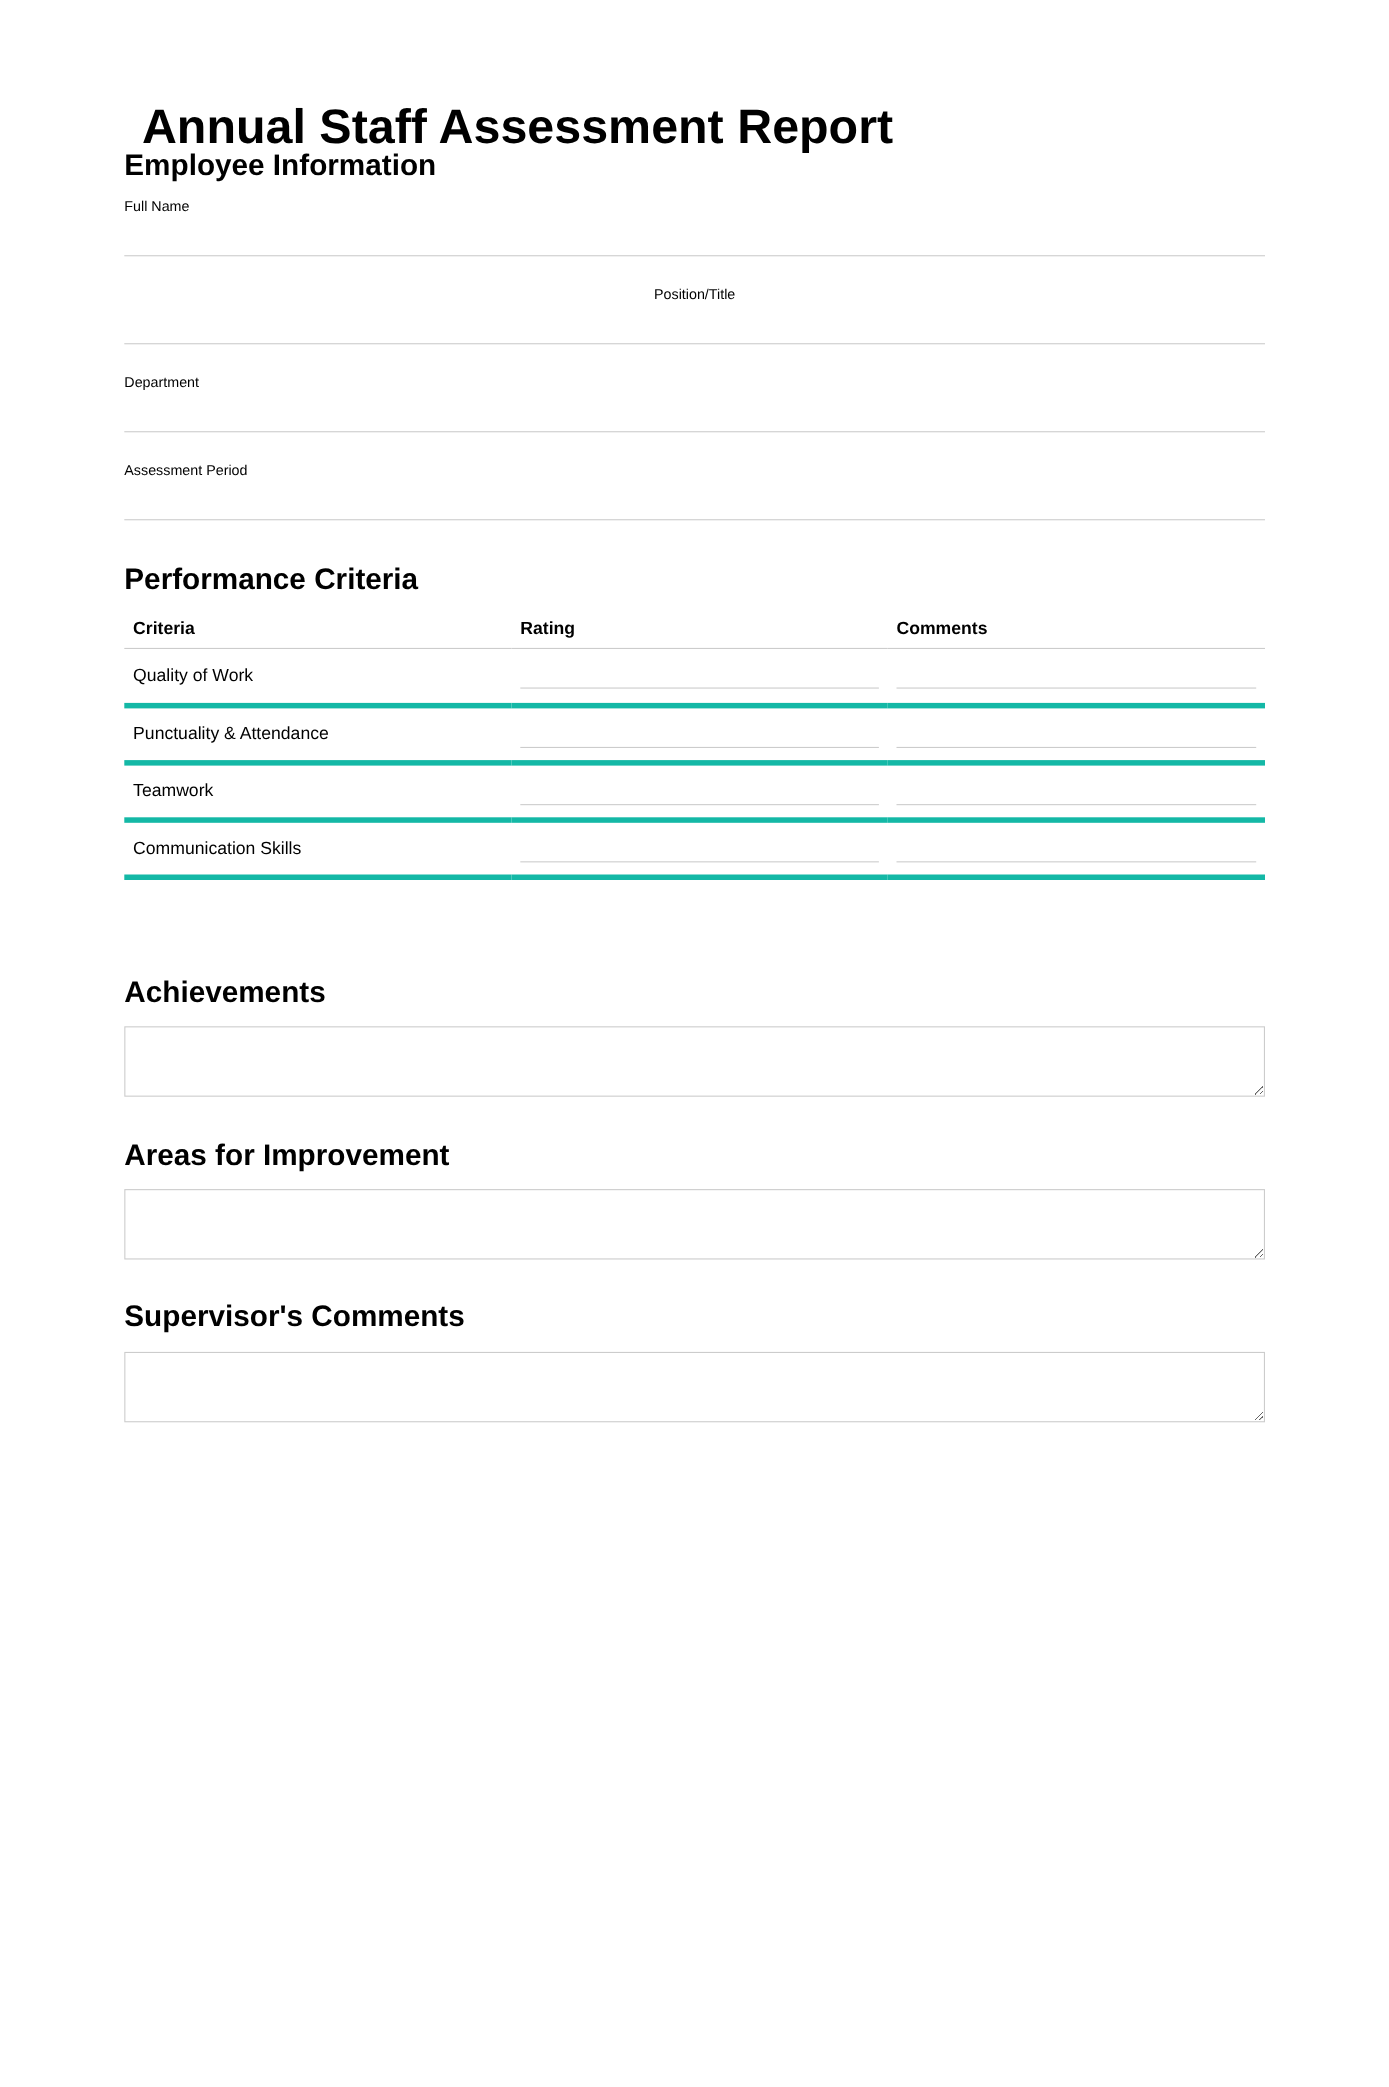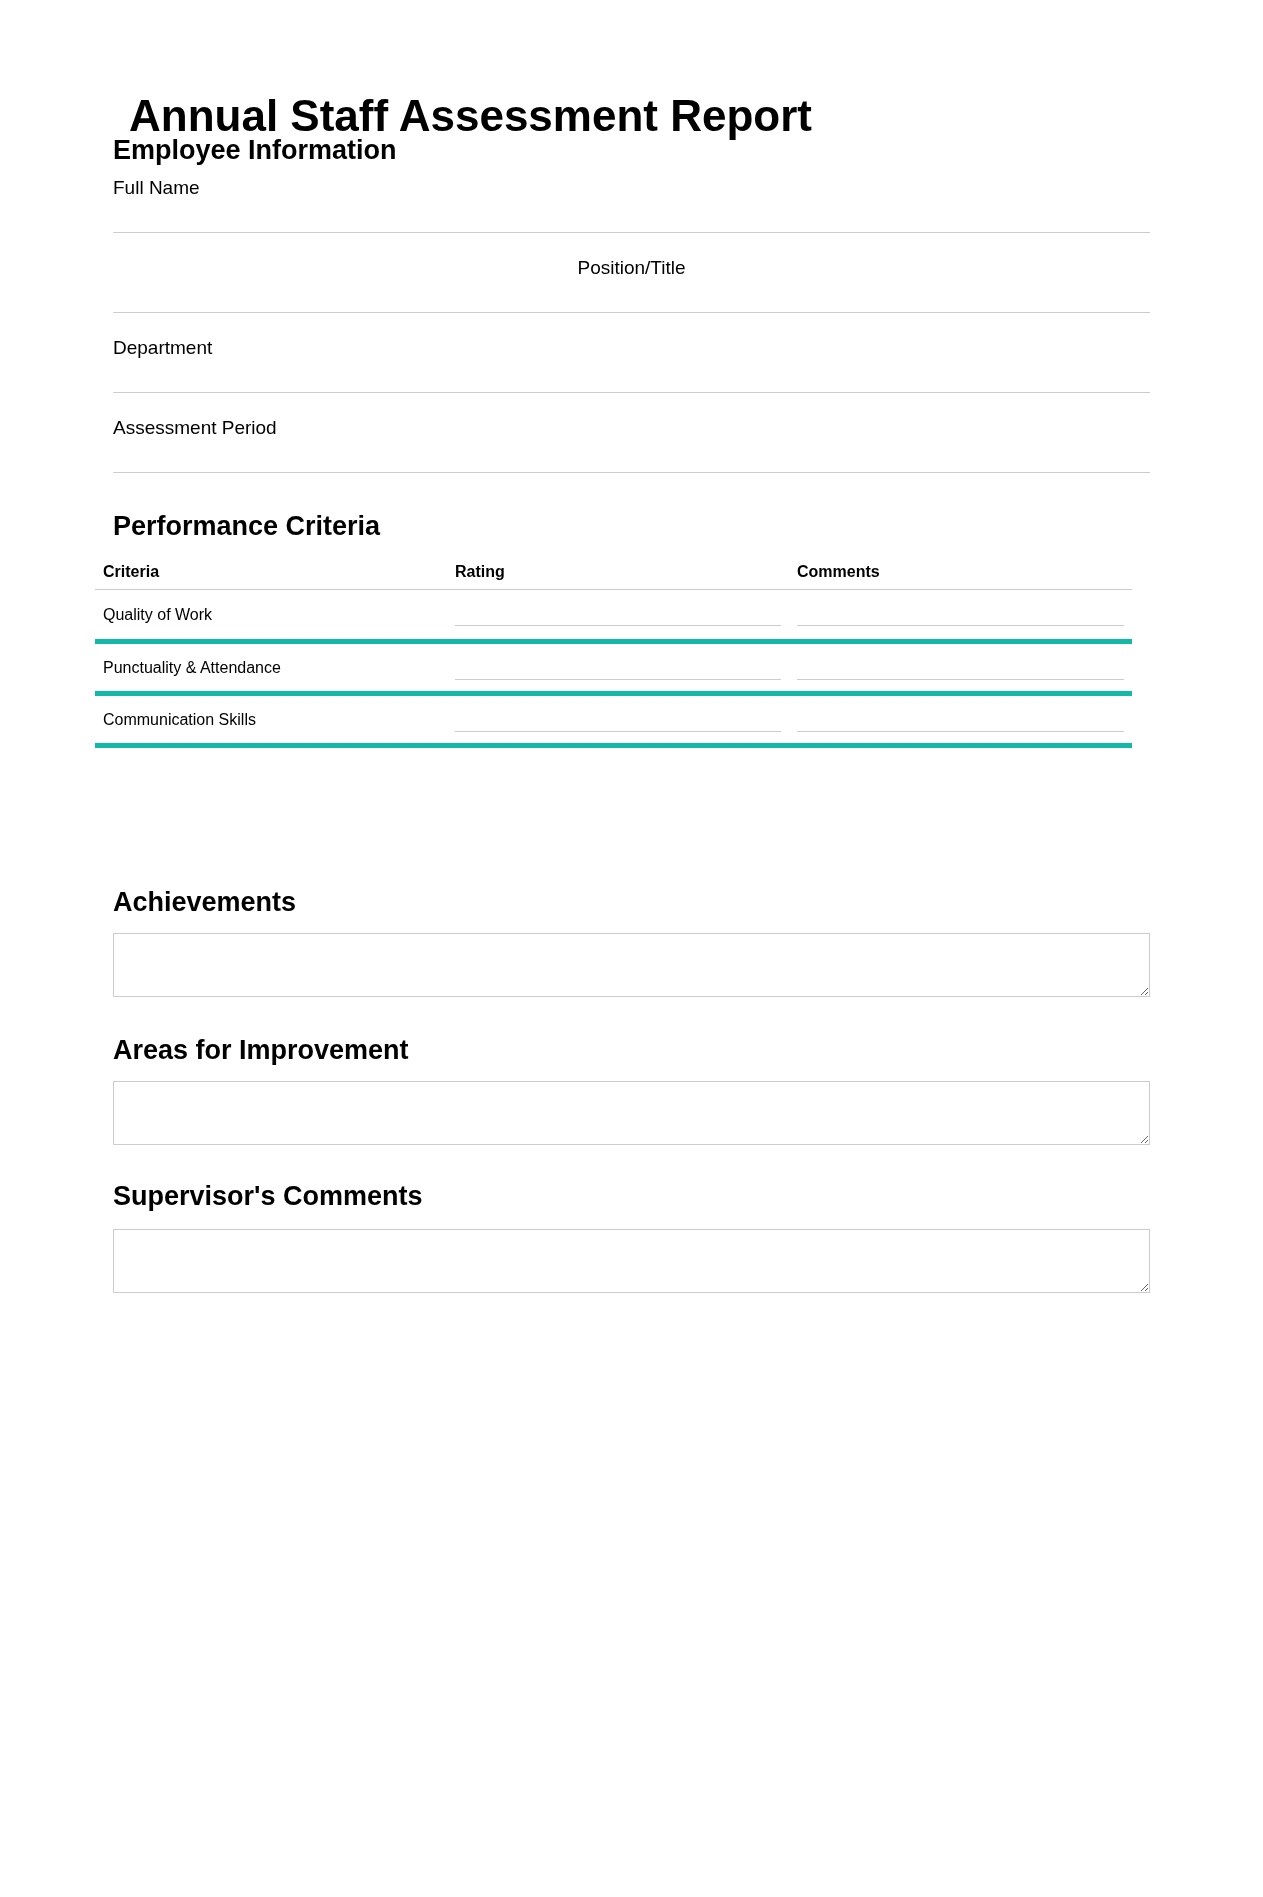--- a/index.html
+++ b/index.html
@@ -8,30 +8,30 @@
     font-family: "Liberation Sans", sans-serif; color: #000000;
   }
   .abs { position: absolute; left: 113px; width: 1037px; }
   h1.title {
     margin: 16px; font-size: 44px; line-height: 37px; font-weight: bold;
   }
   h2.section {
     margin: 0; font-size: 27px; line-height: 28px; font-weight: bold;
   }
   .field-label {
-    font-size: 19px; line-height: 18px;
+    font-size: 13px; line-height: 18px;
   }
   .field-input {
     position: absolute; left: 113px; width: 1037px; height: 28px;
     border: none; border-bottom: 1px solid #cccccc; background: transparent;
     box-sizing: border-box; outline: none; padding: 0;
     font-family: "Liberation Sans", sans-serif; font-size: 16px;
   }
   table.criteria {
-    position: absolute; left: 95px; top: 555px; width: 1037px;
+    position: absolute; left: 113px; top: 555px; width: 1037px;
     border-collapse: collapse; table-layout: fixed;
   }
   table.criteria th {
     text-align: left; font-size: 16px; line-height: 18px; font-weight: bold;
     padding: 8px 8px; border-bottom: 1px solid #cccccc; height: 18px;
   }
   table.criteria td {
     font-size: 16px; line-height: 18px; padding: 0 8px;
     border-bottom: 5px solid #14b8a6; height: 52px; position: relative;
     vertical-align: middle; box-sizing: border-box;
@@ -96,20 +96,29 @@
     <tr>
       <td>Punctuality &amp; Attendance</td>
       <td>
           <input class="cell-input" type="text" value="" style="">
         </td>
       <td>
           <input class="cell-input" type="text" value="" style="">
         </td>
     </tr>
     <tr>
+      <td>Teamwork</td>
+      <td>
+          <input class="cell-input" type="text" value="" style="">
+        </td>
+      <td>
+          <input class="cell-input" type="text" value="" style="">
+        </td>
+    </tr>
+    <tr>
       <td>Communication Skills</td>
       <td>
           <input class="cell-input" type="text" value="" style="">
         </td>
       <td>
           <input class="cell-input" type="text" value="" style="">
         </td>
     </tr>
   </tbody>
 </table>

